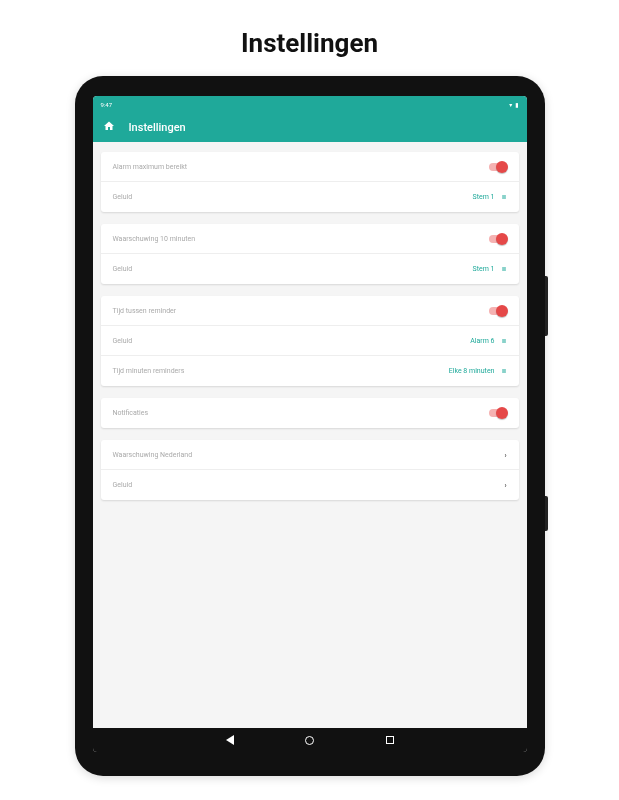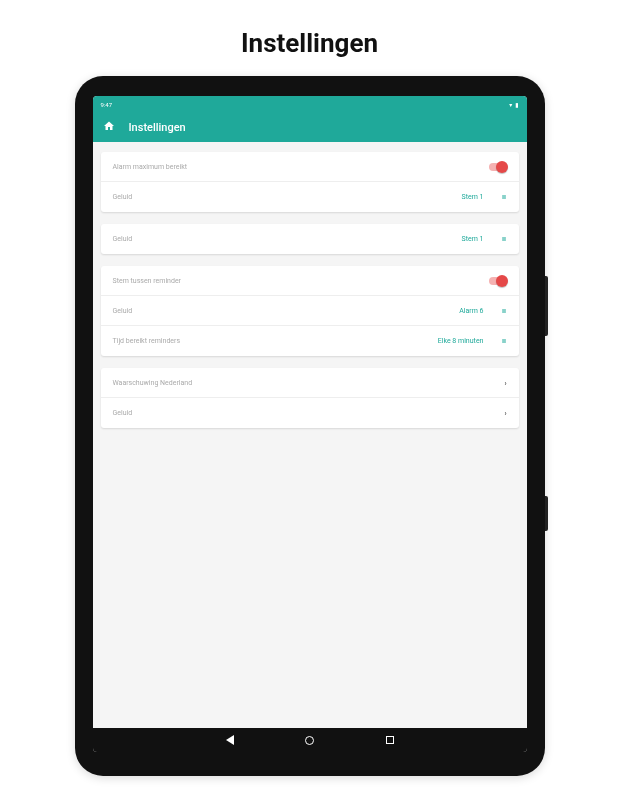--- a/index.html
+++ b/index.html
@@ -97,21 +97,21 @@
   .row:last-child { border-bottom: none; }
   .row-label {
     font-size: 7px;
     color: #aaa;
     text-align: center;
   }
   .row-value {
     font-size: 7px;
     color: #1fa99a;
     display: flex;
-    gap: 18px;
+    gap: 7px;
   }
   .chevron {
     color: #555;
     font-size: 7px;
     font-weight: bold;
   }
   .toggle {
     position: relative;
     width: 18px;
     height: 8px;
@@ -200,49 +200,59 @@
           <span class="row-label">Geluid</span>
           <span class="row-value">
             <span>Stem 1</span>
             <span class="tune-icon">≣</span>
           </span>
         </div>
       </div>
 
       <div class="card">
         <div class="row">
+          <span class="row-label">Waarschuwing 10 minuten</span>
+          <span class="toggle"></span>
+        </div>
+        <div class="row">
           <span class="row-label">Geluid</span>
           <span class="row-value">
             <span>Stem 1</span>
             <span class="tune-icon">≣</span>
           </span>
         </div>
       </div>
 
       <div class="card">
         <div class="row">
-          <span class="row-label">Stem tussen reminder</span>
+          <span class="row-label">Tijd tussen reminder</span>
           <span class="toggle"></span>
         </div>
         <div class="row">
           <span class="row-label">Geluid</span>
           <span class="row-value">
             <span>Alarm 6</span>
             <span class="tune-icon">≣</span>
           </span>
         </div>
         <div class="row">
-          <span class="row-label">Tijd bereikt reminders</span>
+          <span class="row-label">Tijd minuten reminders</span>
           <span class="row-value">
             <span>Elke 8 minuten</span>
             <span class="tune-icon">≣</span>
           </span>
         </div>
       </div>
 
+      <div class="card">
+        <div class="row">
+          <span class="row-label">Notificaties</span>
+          <span class="toggle"></span>
+        </div>
+      </div>
 
       <div class="card">
         <div class="row">
           <span class="row-label">Waarschuwing Nederland</span>
           <span class="chevron">›</span>
         </div>
         <div class="row">
           <span class="row-label">Geluid</span>
           <span class="chevron">›</span>
         </div>

